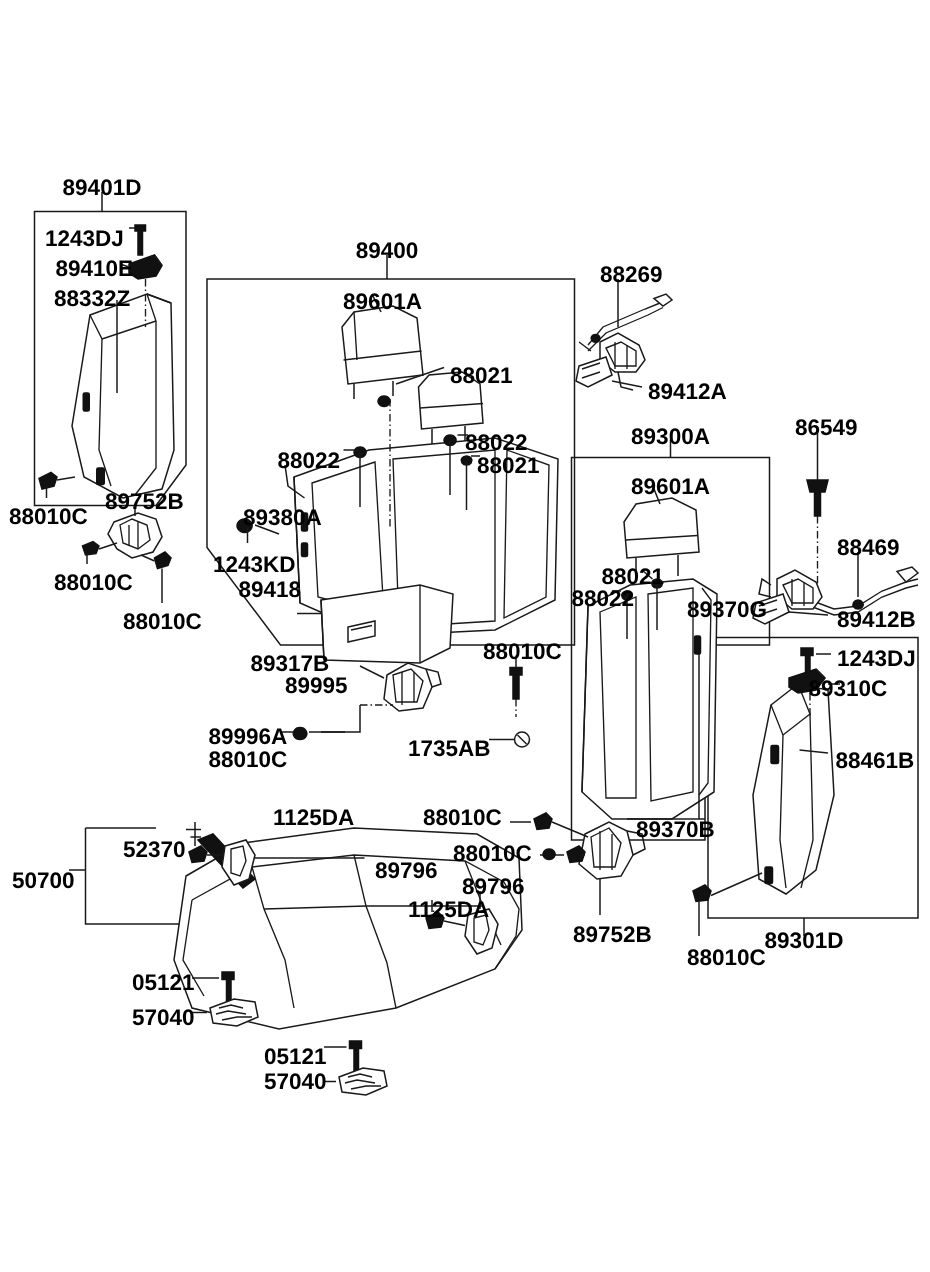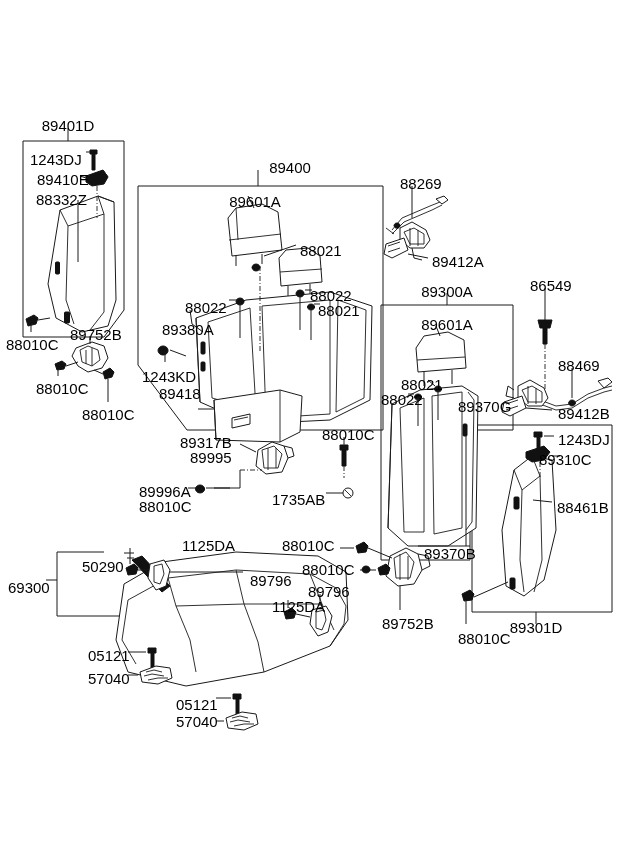--- a/index.html
+++ b/index.html
@@ -1,18 +1,18 @@
 <!DOCTYPE html>
 <html><head>
 <meta charset="utf-8">
 <style>
   html,body{margin:0;padding:0;background:#ffffff;}
   body{width:620px;height:848px;position:relative;
        font-family:"Liberation Sans",sans-serif;overflow:hidden;}
-  #stage{position:absolute;left:0;top:0;width:620px;height:647px;}
+  #stage{position:absolute;left:0;top:0;width:620px;height:647px;font-weight:bold;}
   svg{position:absolute;left:0;top:0;width:620px;height:848px;}
   .lbl{position:absolute;font-size:15px;color:#000;white-space:nowrap;
        letter-spacing:0px;line-height:1;}
   .lbl.c{transform:translateX(-50%);}
 </style>
 </head>
 <body>
 
 <div id="stage">
 
@@ -376,30 +376,30 @@
 
 <div id="labels">
       <div class="lbl c" style="left: 68px; top: 118px;">89401D</div>
       <div class="lbl" style="left: 30px; top: 152px;">1243DJ</div>
       <div class="lbl" style="left: 22px; top: 172px; padding-left: 15px;">89410E</div>
       <div class="lbl" style="left: 36px; top: 192px;">88332Z</div>
       <div class="lbl" style="left: 6px; top: 337px;">88010C</div>
       <div class="lbl" style="left: 70px; top: 327px;">89752B</div>
       <div class="lbl" style="left: 36px; top: 381px;">88010C</div>
       <div class="lbl" style="left: 82px; top: 407px;">88010C</div>
-      <div class="lbl c" style="left: 258px; top: 160px; margin-left: 32px;">89400</div>
+      <div class="lbl c" style="left: 258px; top: 160px;">89400</div>
       <div class="lbl c" style="left: 255px; top: 194px;">89601A</div>
       <div class="lbl" style="left: 300px; top: 243px;">88021</div>
       <div class="lbl" style="left: 185px; top: 300px;">88022</div>
       <div class="lbl" style="left: 310px; top: 288px;">88022</div>
       <div class="lbl" style="left: 318px; top: 303px;">88021</div>
-      <div class="lbl" style="left: 162px; top: 322px;">89380A</div>
+      <div class="lbl" style="left: 162px; top: 338px;">89380A</div>
       <div class="lbl" style="left: 142px; top: 369px;">1243KD</div>
       <div class="lbl" style="left: 159px; top: 386px;">89418</div>
-      <div class="lbl" style="left: 180px; top: 435px;">89317B</div>
+      <div class="lbl" style="left: 167px; top: 435px;">89317B</div>
       <div class="lbl" style="left: 190px; top: 450px;">89995</div>
       <div class="lbl" style="left: 322px; top: 427px;">88010C</div>
       <div class="lbl" style="left: 139px; top: 484px; text-align: right;">89996A</div>
       <div class="lbl" style="left: 139px; top: 499px;">88010C</div>
       <div class="lbl" style="left: 272px; top: 492px;">1735AB</div>
       <div class="lbl" style="left: 400px; top: 176px;">88269</div>
       <div class="lbl" style="left: 432px; top: 254px;">89412A</div>
       <div class="lbl c" style="left: 447px; top: 284px;">89300A</div>
       <div class="lbl c" style="left: 447px; top: 317px;">89601A</div>
       <div class="lbl" style="left: 530px; top: 278px;">86549</div>
@@ -408,22 +408,22 @@
       <div class="lbl" style="left: 401px; top: 377px;">88021</div>
       <div class="lbl" style="left: 381px; top: 392px;">88022</div>
       <div class="lbl" style="left: 458px; top: 399px;">89370G</div>
       <div class="lbl" style="left: 558px; top: 432px;">1243DJ</div>
       <div class="lbl" style="left: 539px; top: 452px;">89310C</div>
       <div class="lbl" style="left: 557px; top: 500px;">88461B</div>
       <div class="lbl" style="left: 424px; top: 546px;">89370B</div>
       <div class="lbl c" style="left: 536px; top: 620px;">89301D</div>
       <div class="lbl" style="left: 458px; top: 631px;">88010C</div>
       <div class="lbl" style="left: 382px; top: 616px;">89752B</div>
-      <div class="lbl" style="left: 8px; top: 580px;">69300</div>
-      <div class="lbl" style="left: 82px; top: 559px;">50290</div>
+      <div class="lbl" style="left: 8px; top: 580px;">50700</div>
+      <div class="lbl" style="left: 82px; top: 559px;">52370</div>
       <div class="lbl" style="left: 182px; top: 538px;">1125DA</div>
       <div class="lbl" style="left: 250px; top: 573px;">89796</div>
       <div class="lbl" style="left: 282px; top: 538px;">88010C</div>
       <div class="lbl" style="left: 302px; top: 562px;">88010C</div>
       <div class="lbl" style="left: 308px; top: 584px;">89796</div>
       <div class="lbl" style="left: 272px; top: 599px;">1125DA</div>
       <div class="lbl" style="left: 88px; top: 648px;">05121</div>
       <div class="lbl" style="left: 88px; top: 671px;">57040</div>
       <div class="lbl" style="left: 176px; top: 697px;">05121</div>
       <div class="lbl" style="left: 176px; top: 714px;">57040</div>

